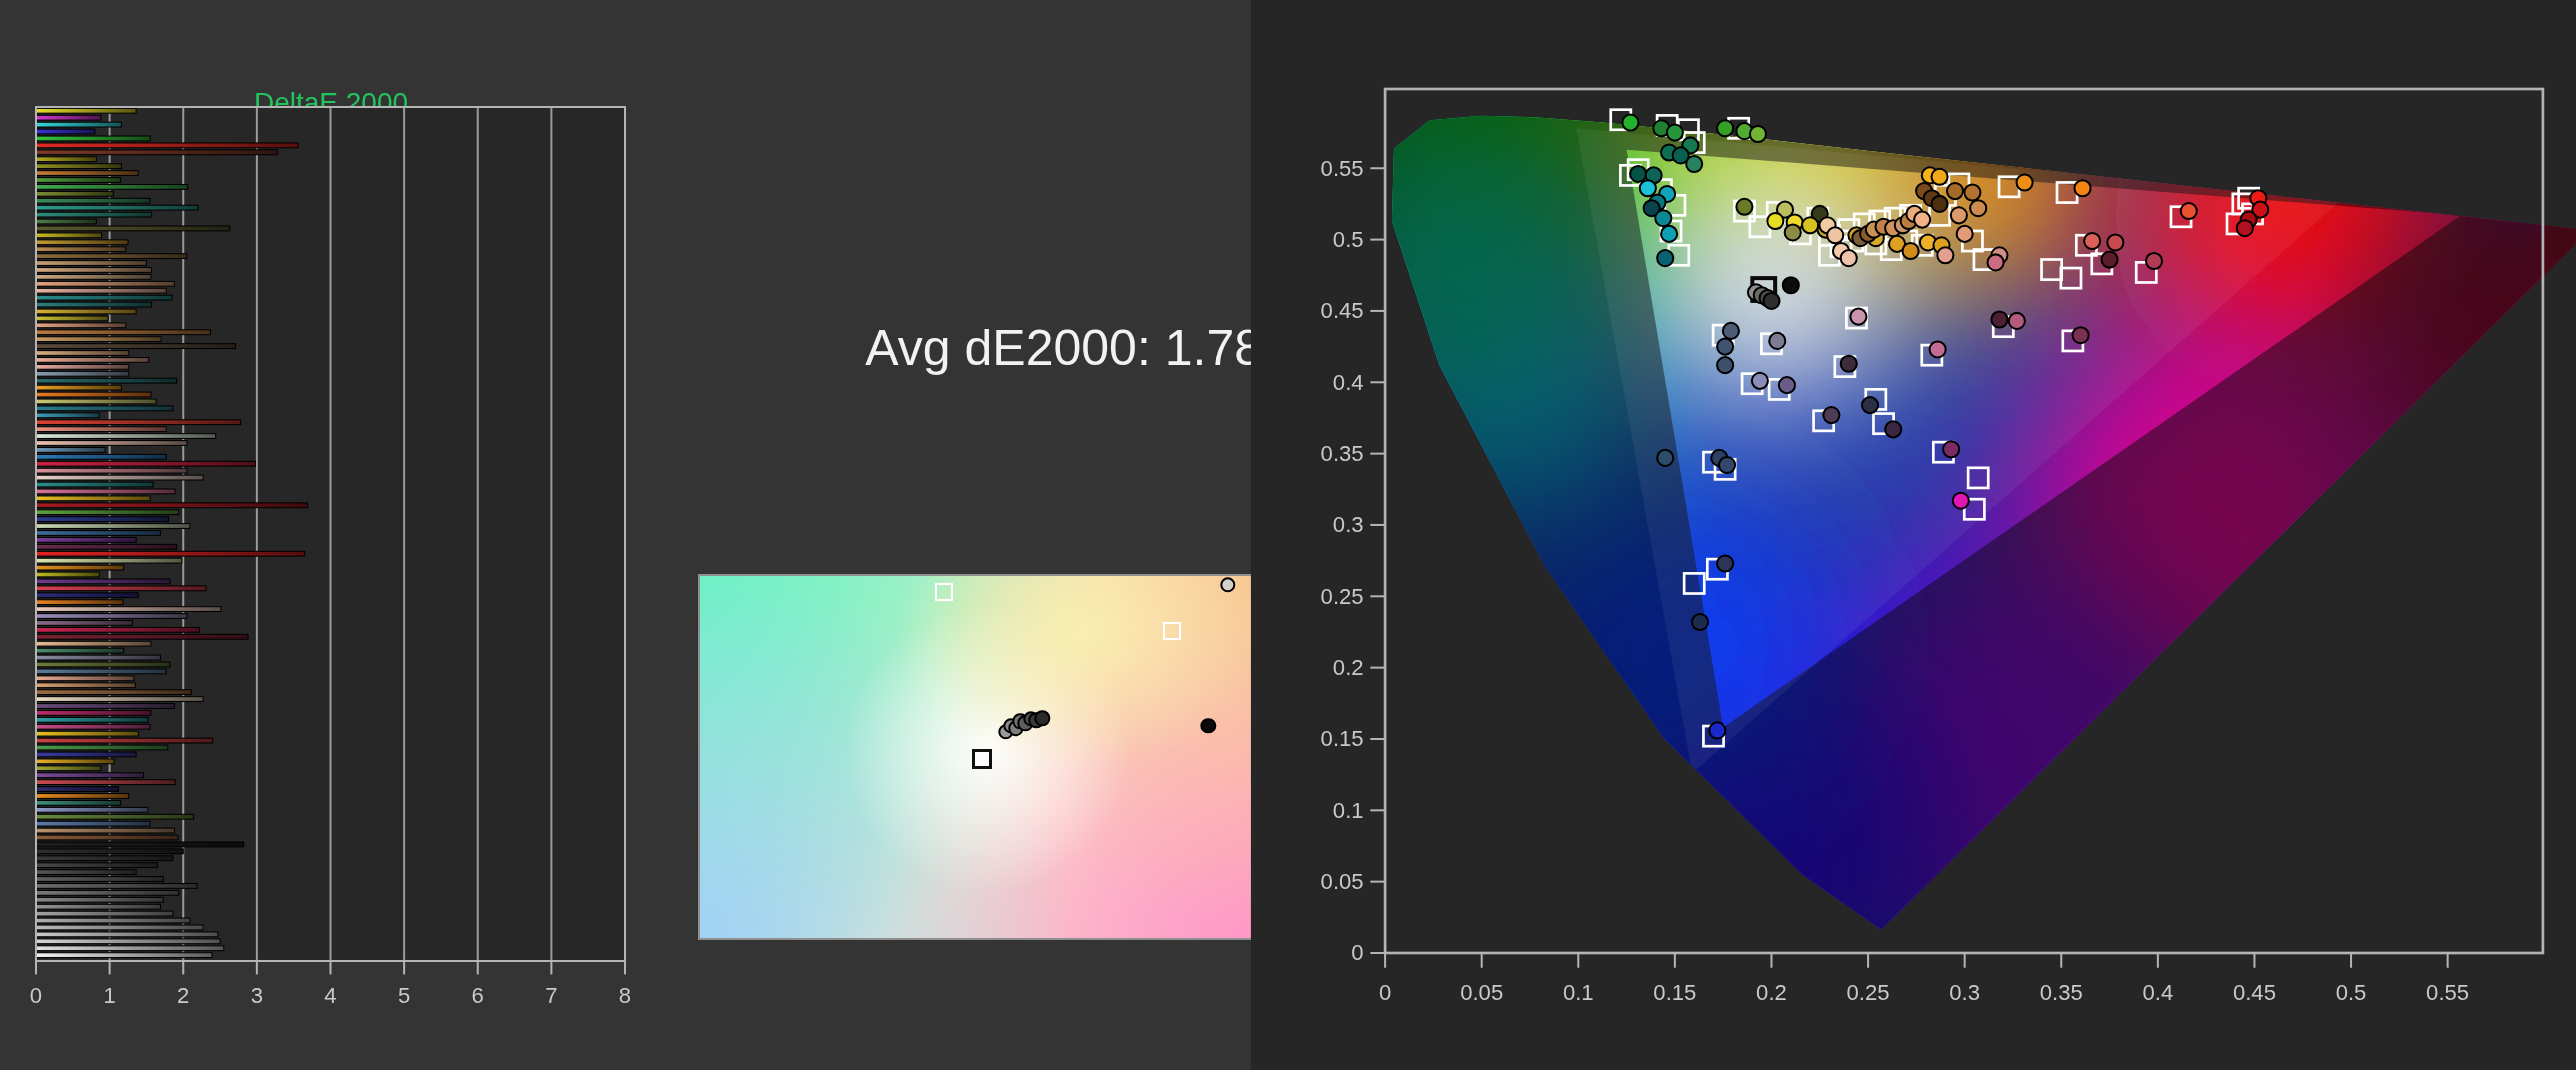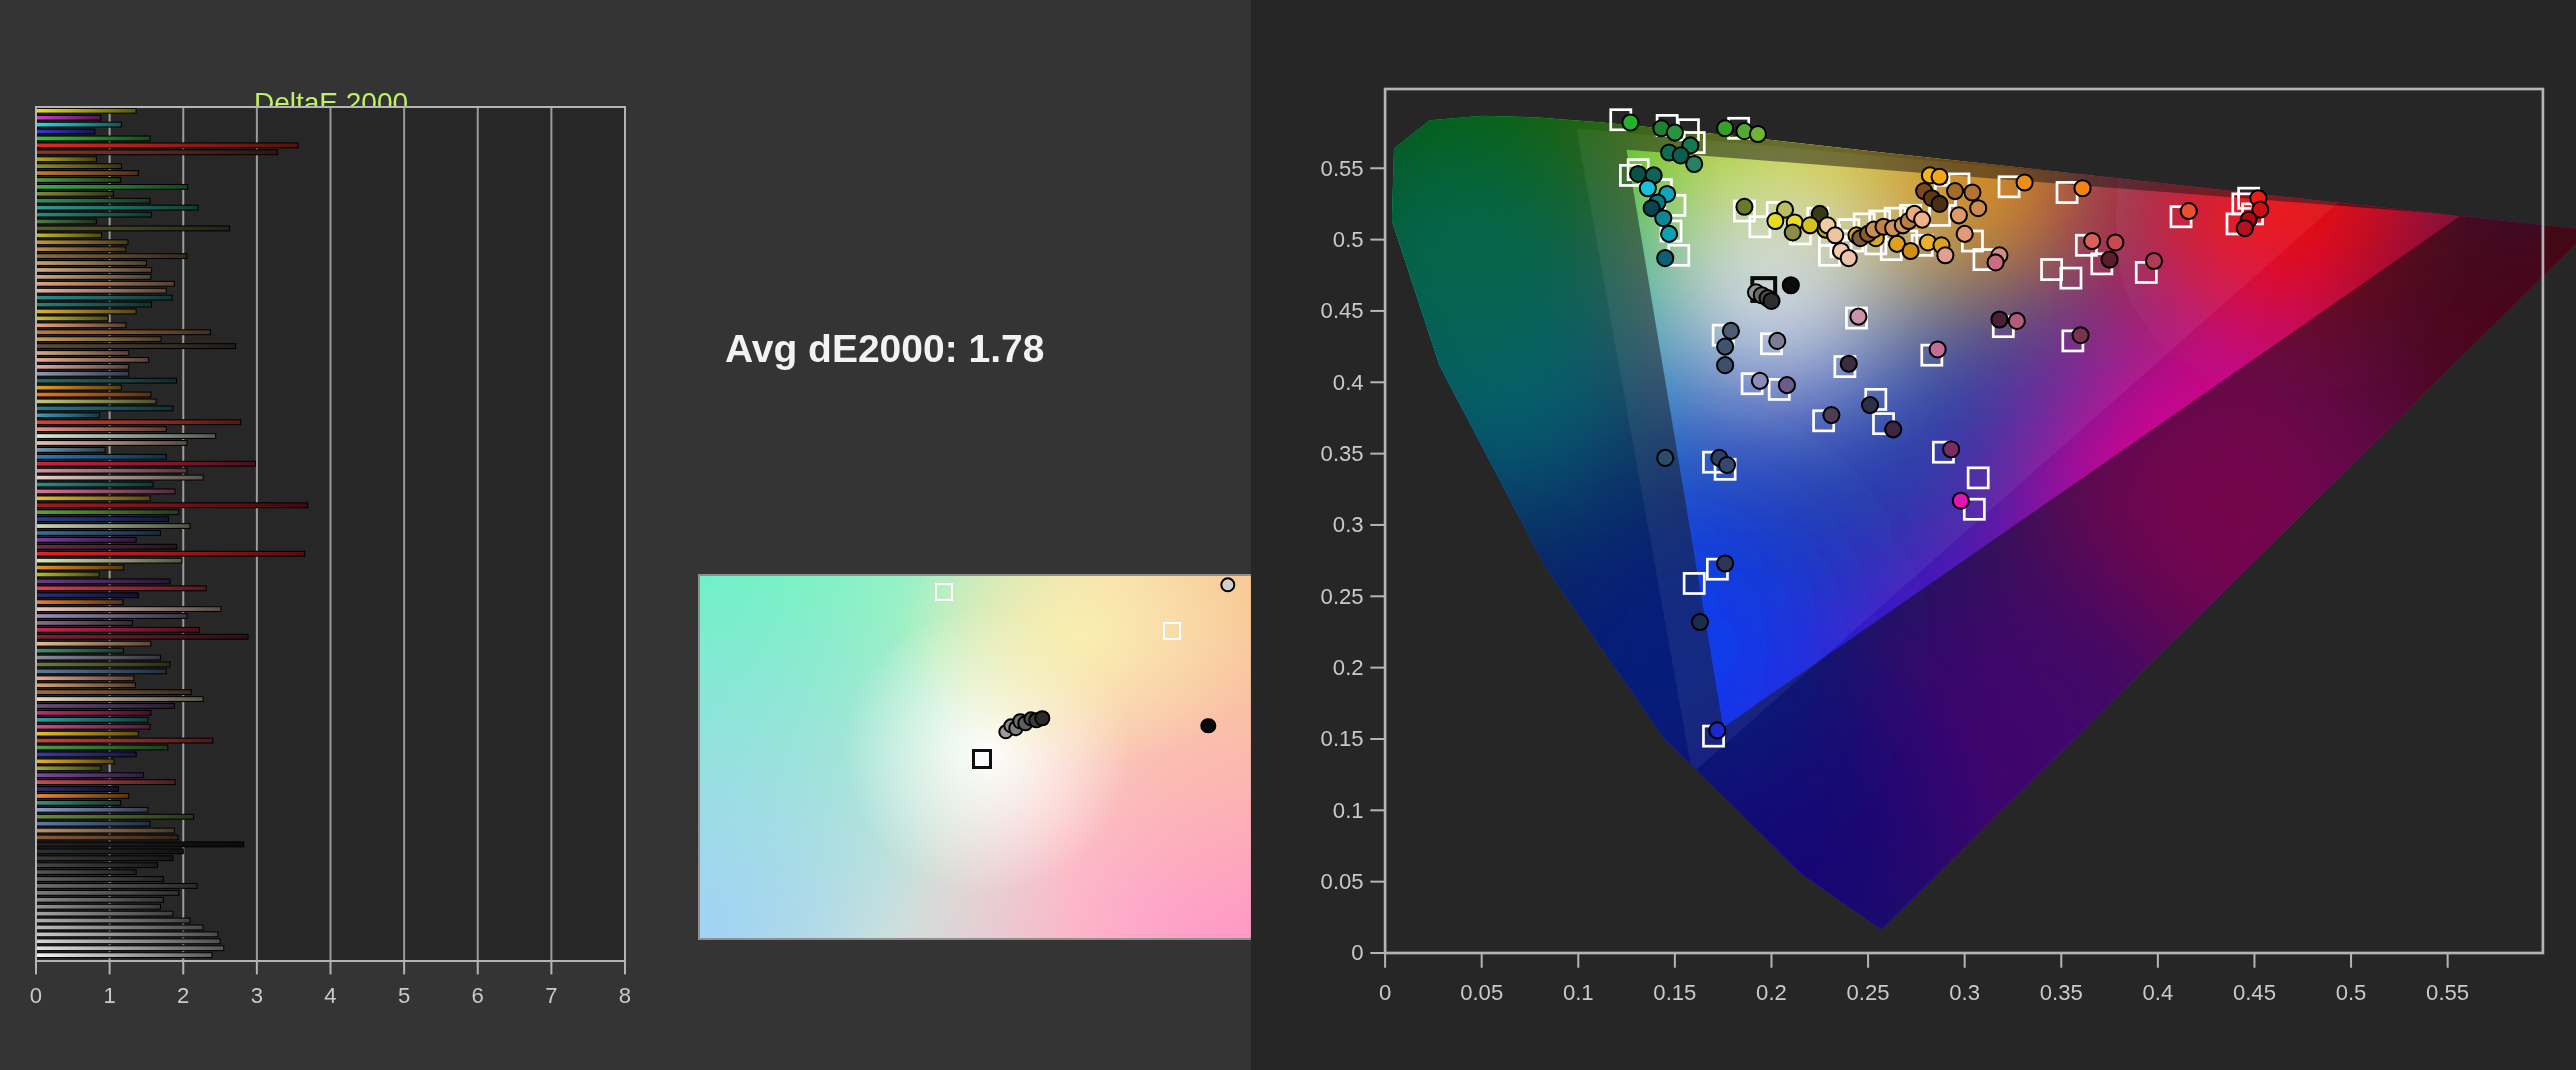--- a/index.html
+++ b/index.html
@@ -1,23 +1,23 @@
 <!DOCTYPE html>
 <html style="font-size:10.7px"><head>
 <meta charset="utf-8">
 <style>
   html,body{margin:0;padding:0;background:#343434;width:2576px;height:1071px;overflow:hidden;
             font-family:"Liberation Sans",sans-serif;}
   .panel{position:absolute;}
-  .chart-title{position:absolute;color:#bef264;font-size:28px;text-align:center;
+  .chart-title{position:absolute;color:#22c55e;font-size:28px;text-align:center;
                transform:translateX(-50%);white-space:nowrap;}
   #left-plot{position:absolute;left:36px;top:107px;width:589px;height:854px;}
   #left-plot svg{overflow:visible;}
-  #center-text{position:absolute;left:725px;top:315px;width:537px;text-align:left;
-               color:#f2f2f2;font-size:39px;line-height:67px;font-weight:bold;}
+  #center-text{position:absolute;left:725px;top:315px;width:537px;text-align:right;
+               color:#f2f2f2;font-size:50px;line-height:67px;}
   #ab-chart{position:absolute;left:698px;top:574px;width:579px;height:366px;
             border:2px solid #8f8f8f;box-sizing:border-box;
             background:
               radial-gradient(ellipse 52% 60% at 66% 16%, rgba(250,242,176,.85), rgba(250,242,176,0) 62%),
               radial-gradient(circle at 50% 48%, rgba(255,255,255,.95), rgba(255,255,255,0) 42%),
               radial-gradient(circle at 100% 0%, rgba(248,200,140,.95), rgba(248,200,140,0) 52%),
               radial-gradient(circle at 0% 100%, rgba(159,208,248,.95), rgba(159,208,248,0) 55%),
               radial-gradient(circle at 100% 100%, rgba(255,150,196,.95), rgba(255,150,196,0) 58%),
               radial-gradient(circle at 0% 0%, rgba(110,242,197,.98), rgba(110,242,197,0) 60%),
               linear-gradient(120deg,#8df0c8,#f6ecc8 52%,#ffb0d4);}

